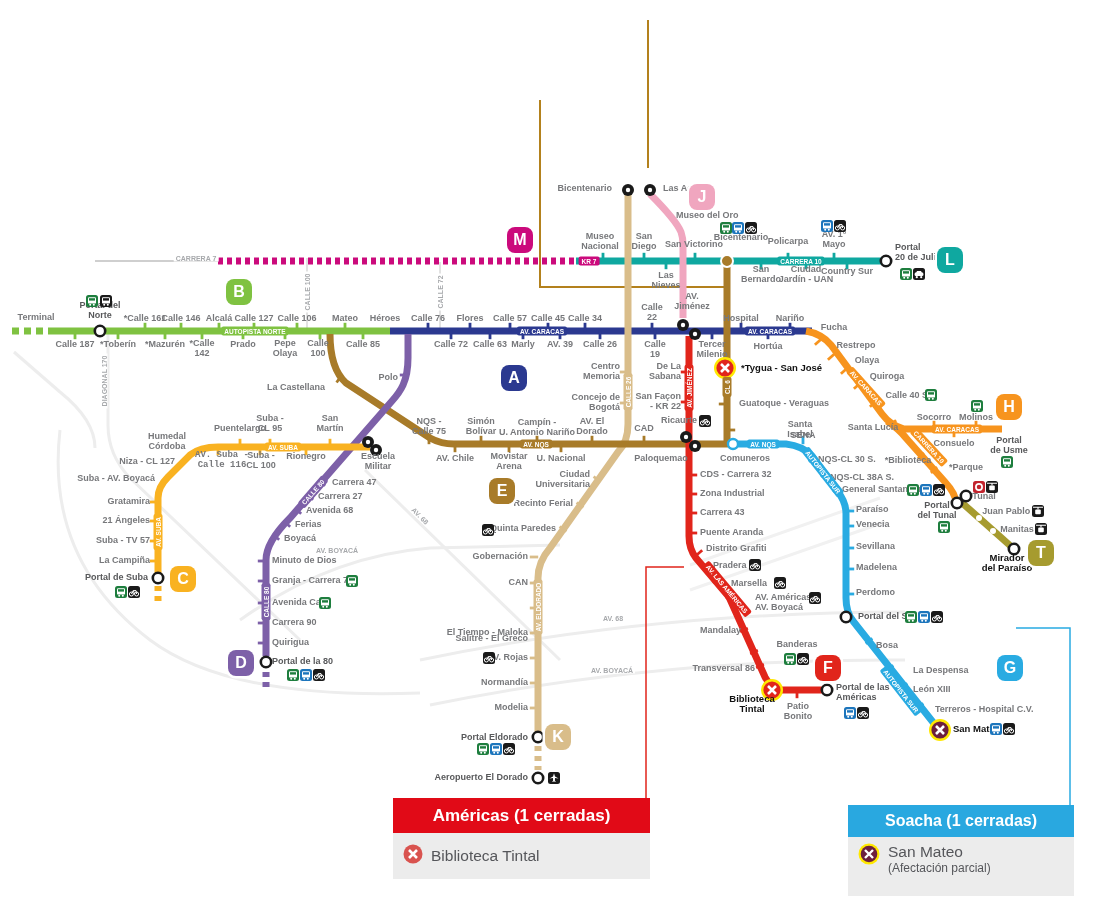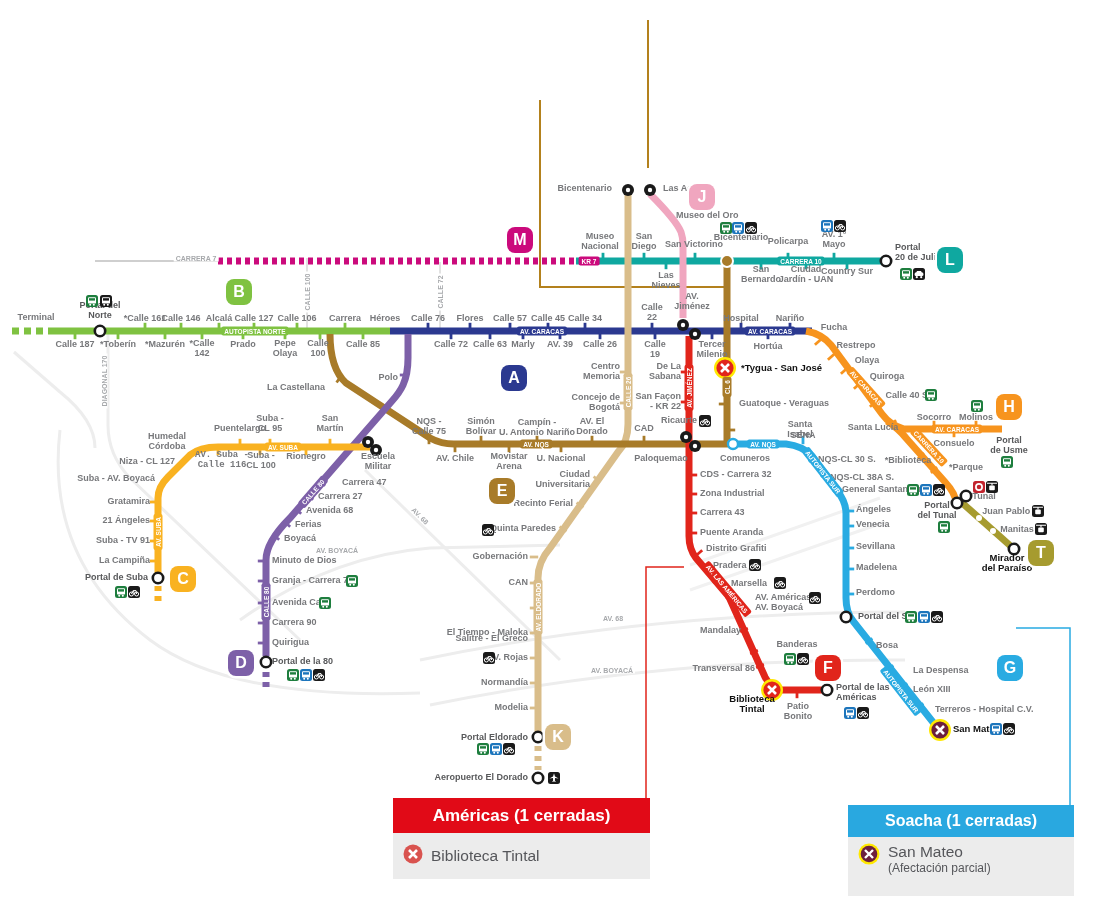--- a/index.html
+++ b/index.html
@@ -236,21 +236,21 @@
     </svg>
   <div id="overlay">
       <div class="lbl m " style="left: 36px; top: 318px;">Terminal</div>
       <div class="lbl m p" style="left: 100px; top: 311px;">Portal del
 Norte</div>
       <div class="lbl m " style="left: 145px; top: 319px;">*Calle 161</div>
       <div class="lbl m " style="left: 181px; top: 319px;">Calle 146</div>
       <div class="lbl m " style="left: 219px; top: 319px;">Alcalá</div>
       <div class="lbl m " style="left: 254px; top: 319px;">Calle 127</div>
       <div class="lbl m " style="left: 297px; top: 319px;">Calle 106</div>
-      <div class="lbl m " style="left: 345px; top: 319px;">Carrera</div>
+      <div class="lbl m " style="left: 345px; top: 319px;">Mateo</div>
       <div class="lbl m " style="left: 385px; top: 319px;">Héroes</div>
       <div class="lbl m " style="left: 75px; top: 345px;">Calle 187</div>
       <div class="lbl m " style="left: 118px; top: 345px;">*Toberín</div>
       <div class="lbl m " style="left: 165px; top: 345px;">*Mazurén</div>
       <div class="lbl m " style="left: 202px; top: 349px;">*Calle
 142</div>
       <div class="lbl m " style="left: 243px; top: 345px;">Prado</div>
       <div class="lbl m " style="left: 285px; top: 349px;">Pepe
 Olaya</div>
       <div class="lbl m " style="left: 318px; top: 349px;">Calle
@@ -350,24 +350,24 @@
 Martín</div>
       <div class="lbl m " style="left: 222px; top: 461px; font-family: Liberation Mono, monospace;">AV. Suba -
 Calle 116</div>
       <div class="lbl m " style="left: 261px; top: 461px;">Suba -
 CL 100</div>
       <div class="lbl m " style="left: 306px; top: 457px;">Rionegro</div>
       <div class="lbl e " style="left: 175px; top: 462px;">Niza - CL 127</div>
       <div class="lbl e " style="left: 155px; top: 479px;">Suba - AV. Boyacá</div>
       <div class="lbl e " style="left: 150px; top: 502px;">Gratamira</div>
       <div class="lbl e " style="left: 150px; top: 521px;">21 Ángeles</div>
-      <div class="lbl e " style="left: 150px; top: 541px;">Suba - TV 91</div>
+      <div class="lbl e " style="left: 150px; top: 541px;">Suba - TV 57</div>
       <div class="lbl e " style="left: 150px; top: 561px;">La Campiña</div>
       <div class="lbl e p" style="left: 148px; top: 578px;">Portal de Suba</div>
-      <div class="lbl s " style="left: 342px; top: 483px;">Carrera 47</div>
+      <div class="lbl s " style="left: 332px; top: 483px;">Carrera 47</div>
       <div class="lbl s " style="left: 318px; top: 497px;">Carrera 27</div>
       <div class="lbl s " style="left: 306px; top: 511px;">Avenida 68</div>
       <div class="lbl s " style="left: 295px; top: 525px;">Ferias</div>
       <div class="lbl s " style="left: 284px; top: 539px;">Boyacá</div>
       <div class="lbl s " style="left: 272px; top: 561px;">Minuto de Dios</div>
       <div class="lbl s " style="left: 272px; top: 581px;">Granja - Carrera 77</div>
       <div class="lbl s " style="left: 272px; top: 603px;">Avenida Cali</div>
       <div class="lbl s " style="left: 272px; top: 623px;">Carrera 90</div>
       <div class="lbl s " style="left: 272px; top: 643px;">Quirigua</div>
       <div class="lbl s p" style="left: 272px; top: 662px;">Portal de la 80</div>
@@ -408,21 +408,21 @@
       <div class="lbl m k" style="left: 752px; top: 704px;">Biblioteca
 Tintal</div>
       <div class="lbl m " style="left: 798px; top: 712px;">Patio
 Bonito</div>
       <div class="lbl s p" style="left: 836px; top: 693px;">Portal de las
 Américas</div>
       <div class="lbl m " style="left: 803px; top: 436px;">SENA</div>
       <div class="lbl s " style="left: 818px; top: 460px;">NQS-CL 30 S.</div>
       <div class="lbl s " style="left: 830px; top: 478px;">NQS-CL 38A S.</div>
       <div class="lbl s " style="left: 842px; top: 490px;">General Santander</div>
-      <div class="lbl s " style="left: 856px; top: 510px;">Ángeles</div>
+      <div class="lbl s " style="left: 856px; top: 510px;">Paraíso</div>
       <div class="lbl s " style="left: 856px; top: 525px;">Venecia</div>
       <div class="lbl s " style="left: 856px; top: 547px;">Sevillana</div>
       <div class="lbl s " style="left: 856px; top: 568px;">Madelena</div>
       <div class="lbl s " style="left: 856px; top: 593px;">Perdomo</div>
       <div class="lbl s p" style="left: 858px; top: 617px;">Portal del Sur</div>
       <div class="lbl s " style="left: 876px; top: 646px;">Bosa</div>
       <div class="lbl s " style="left: 897px; top: 671px; padding-left: 16px;">La Despensa</div>
       <div class="lbl s " style="left: 913px; top: 690px;">León XIII</div>
       <div class="lbl s " style="left: 935px; top: 710px;">Terreros - Hospital C.V.</div>
       <div class="lbl s k" style="left: 953px; top: 729px;">San Mateo</div>

